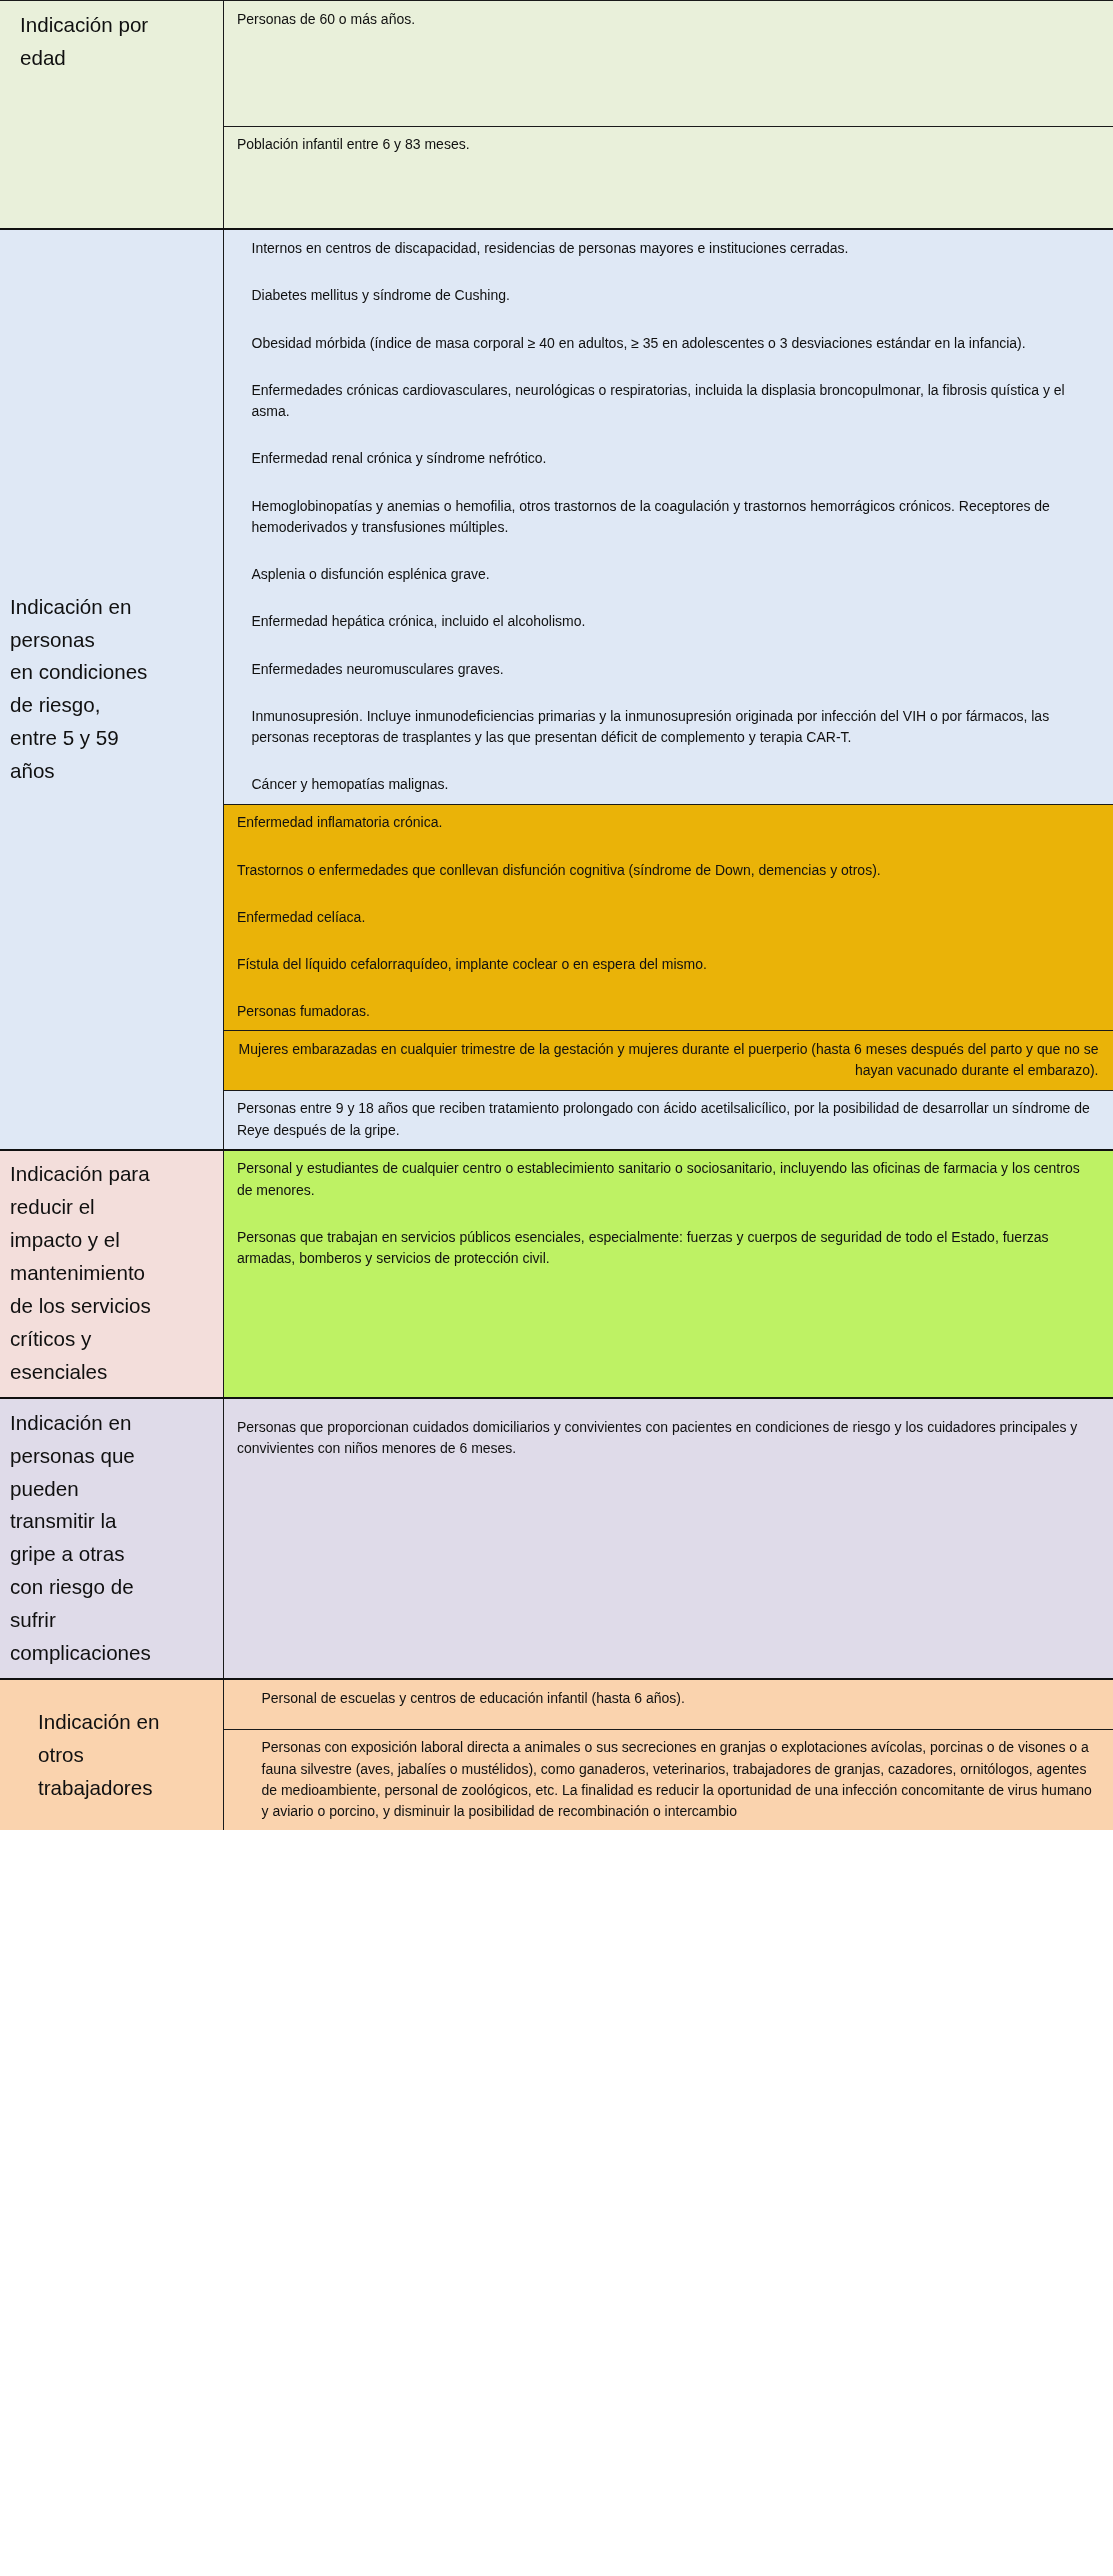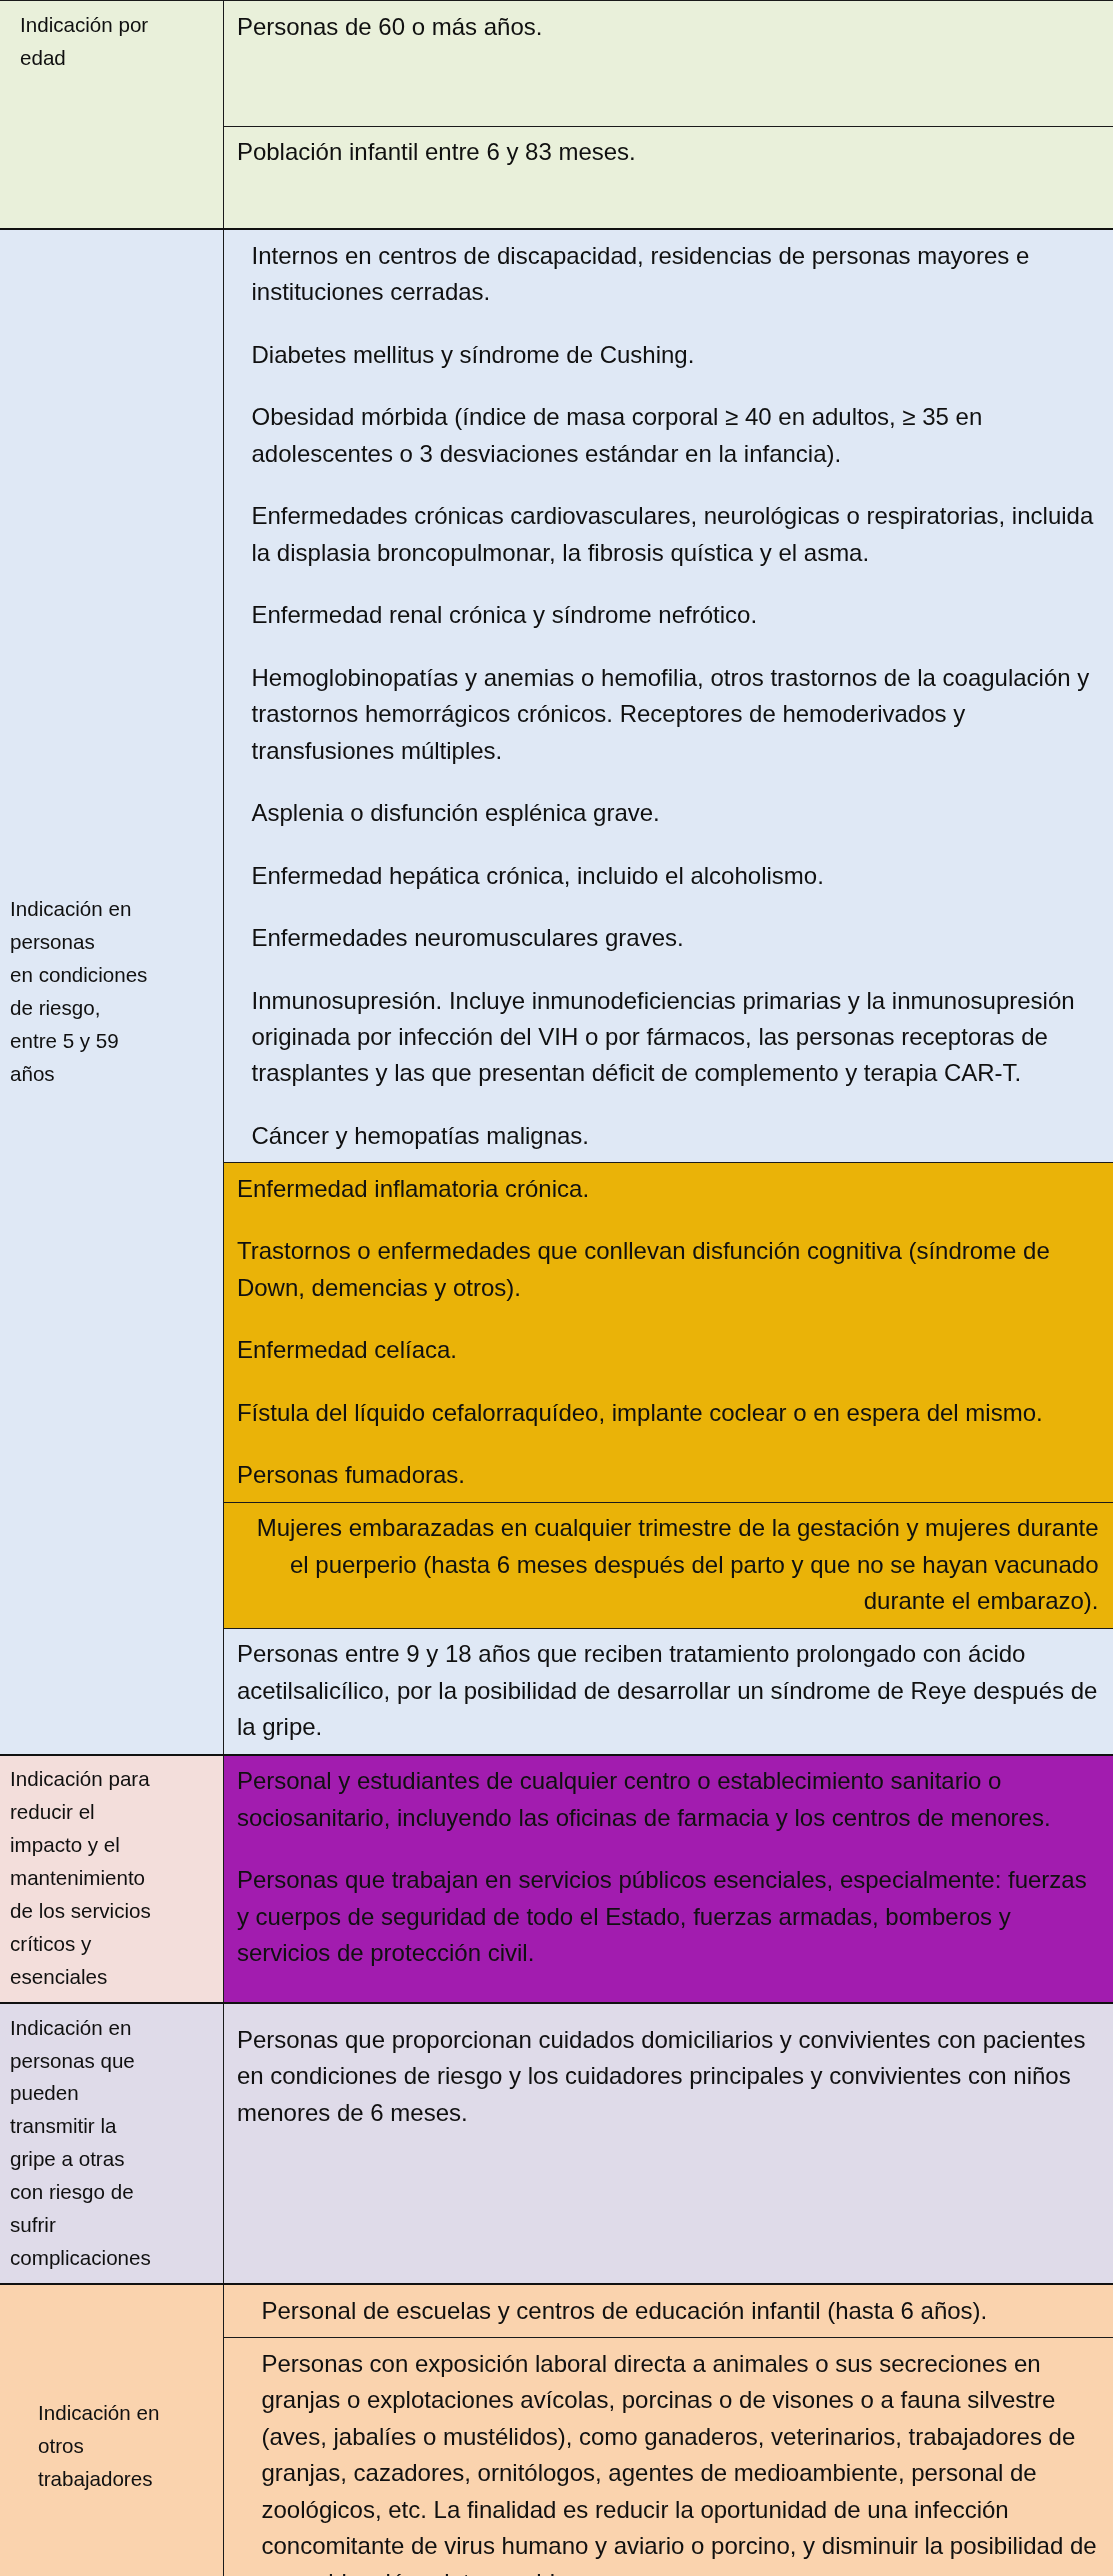--- a/index.html
+++ b/index.html
@@ -23,21 +23,21 @@
     border-top:1.7px solid #1a1a1a;
     border-bottom:0;
   }
   table.ind-table col.c-label{width:223px;}
   table.ind-table col.c-body{width:890px;}
 
   td{
     vertical-align:top;
     padding:0;
     border:0;
-    font-size:24px;
+    font-size:14px;
     line-height:1.52;
     color:#101010;
   }
   td.label-cell{
     border-right:1.7px solid #1a1a1a;
     padding:7.8px 9px 7.8px 10px;
     font-size:20.6px;
     line-height:1.60;
   }
   td.body-cell{
@@ -145,21 +145,21 @@
     <tr class="sec-pink rule-thick">
       <td class="label-cell lab-top" style="background-color: rgb(243, 222, 219); border-right-color: rgb(26, 26, 26);">
         <span class="label-line">Indicación para</span>
         <span class="label-line">reducir el</span>
         <span class="label-line">impacto y el</span>
         <span class="label-line">mantenimiento</span>
         <span class="label-line">de los servicios</span>
         <span class="label-line">críticos y</span>
         <span class="label-line">esenciales</span>
       </td>
-      <td class="body-cell" style="background-color: #a21caf;">
+      <td class="body-cell" style="background-color: #bef264;">
         <p class="para">Personal y estudiantes de cualquier centro o establecimiento sanitario o sociosanitario, incluyendo las oficinas de farmacia y los centros de menores.</p>
         <p class="para tight">Personas que trabajan en servicios públicos esenciales, especialmente: fuerzas y cuerpos de seguridad de todo el Estado, fuerzas armadas, bomberos y servicios de protección civil.</p>
       </td>
     </tr>
 
     <tr class="sec-purple rule-thick">
       <td class="label-cell lab-top" style="background-color: rgb(223, 219, 233); border-right-color: rgb(26, 26, 26);">
         <span class="label-line">Indicación en</span>
         <span class="label-line">personas que</span>
         <span class="label-line">pueden</span>

